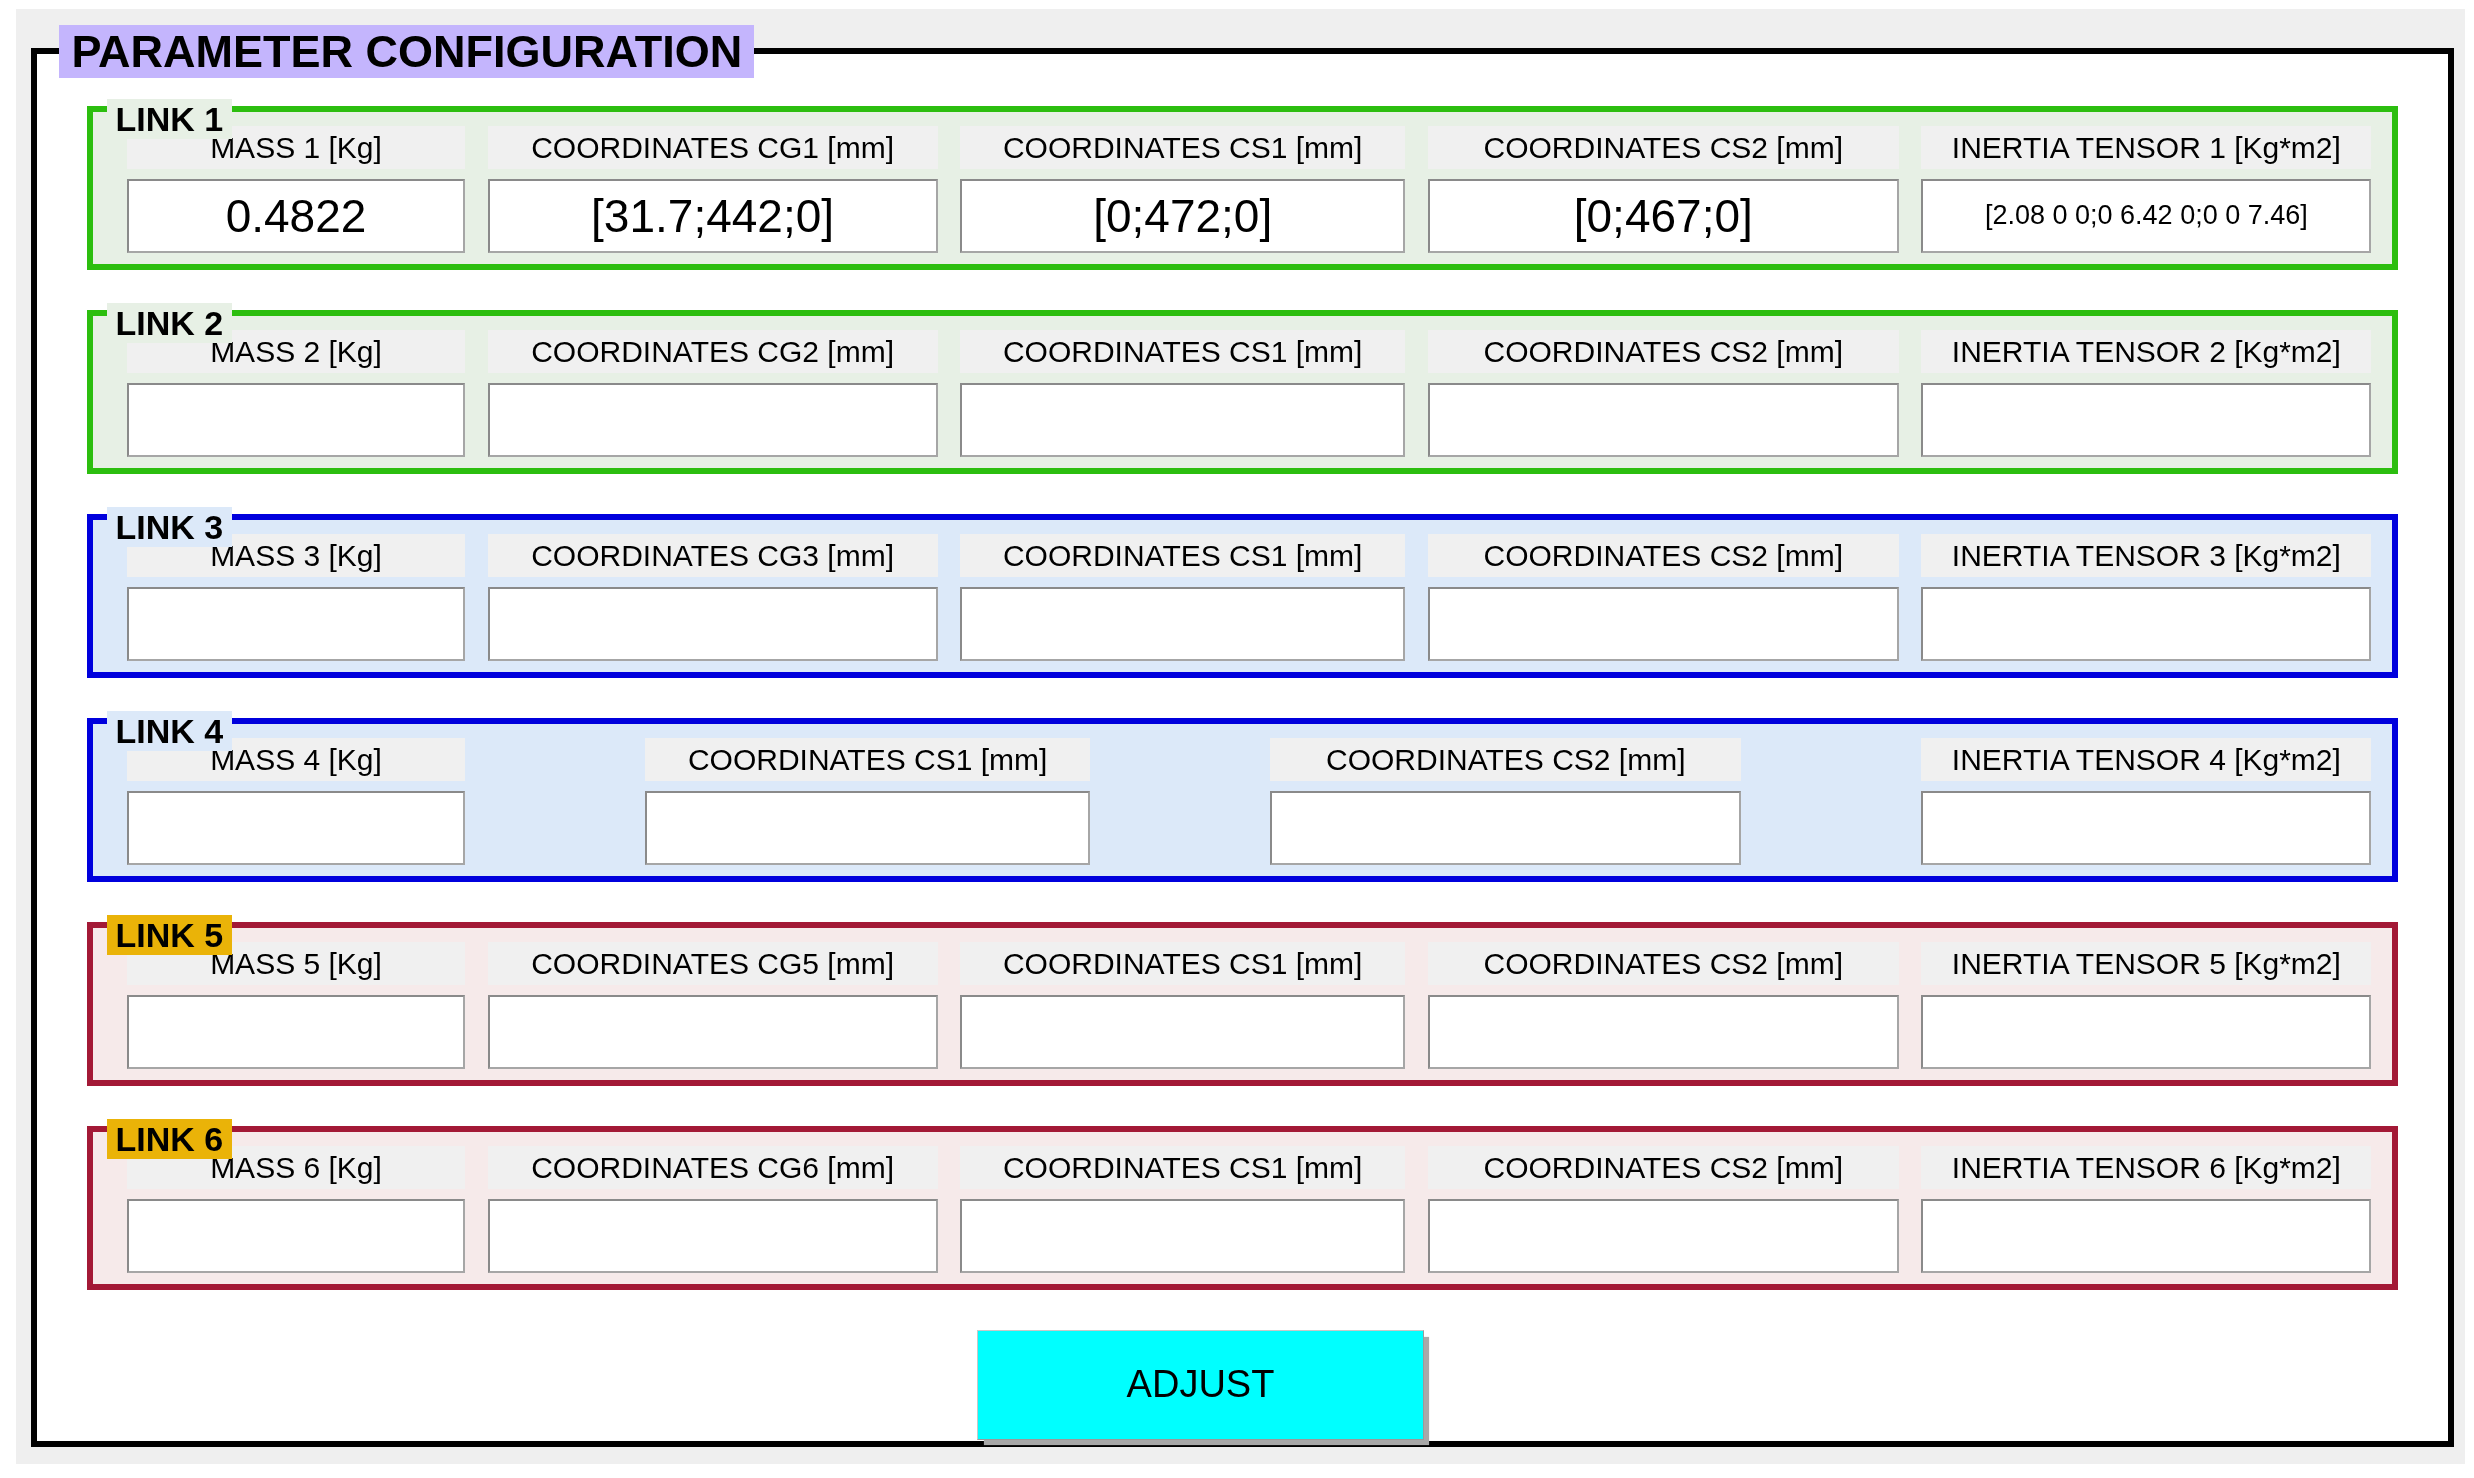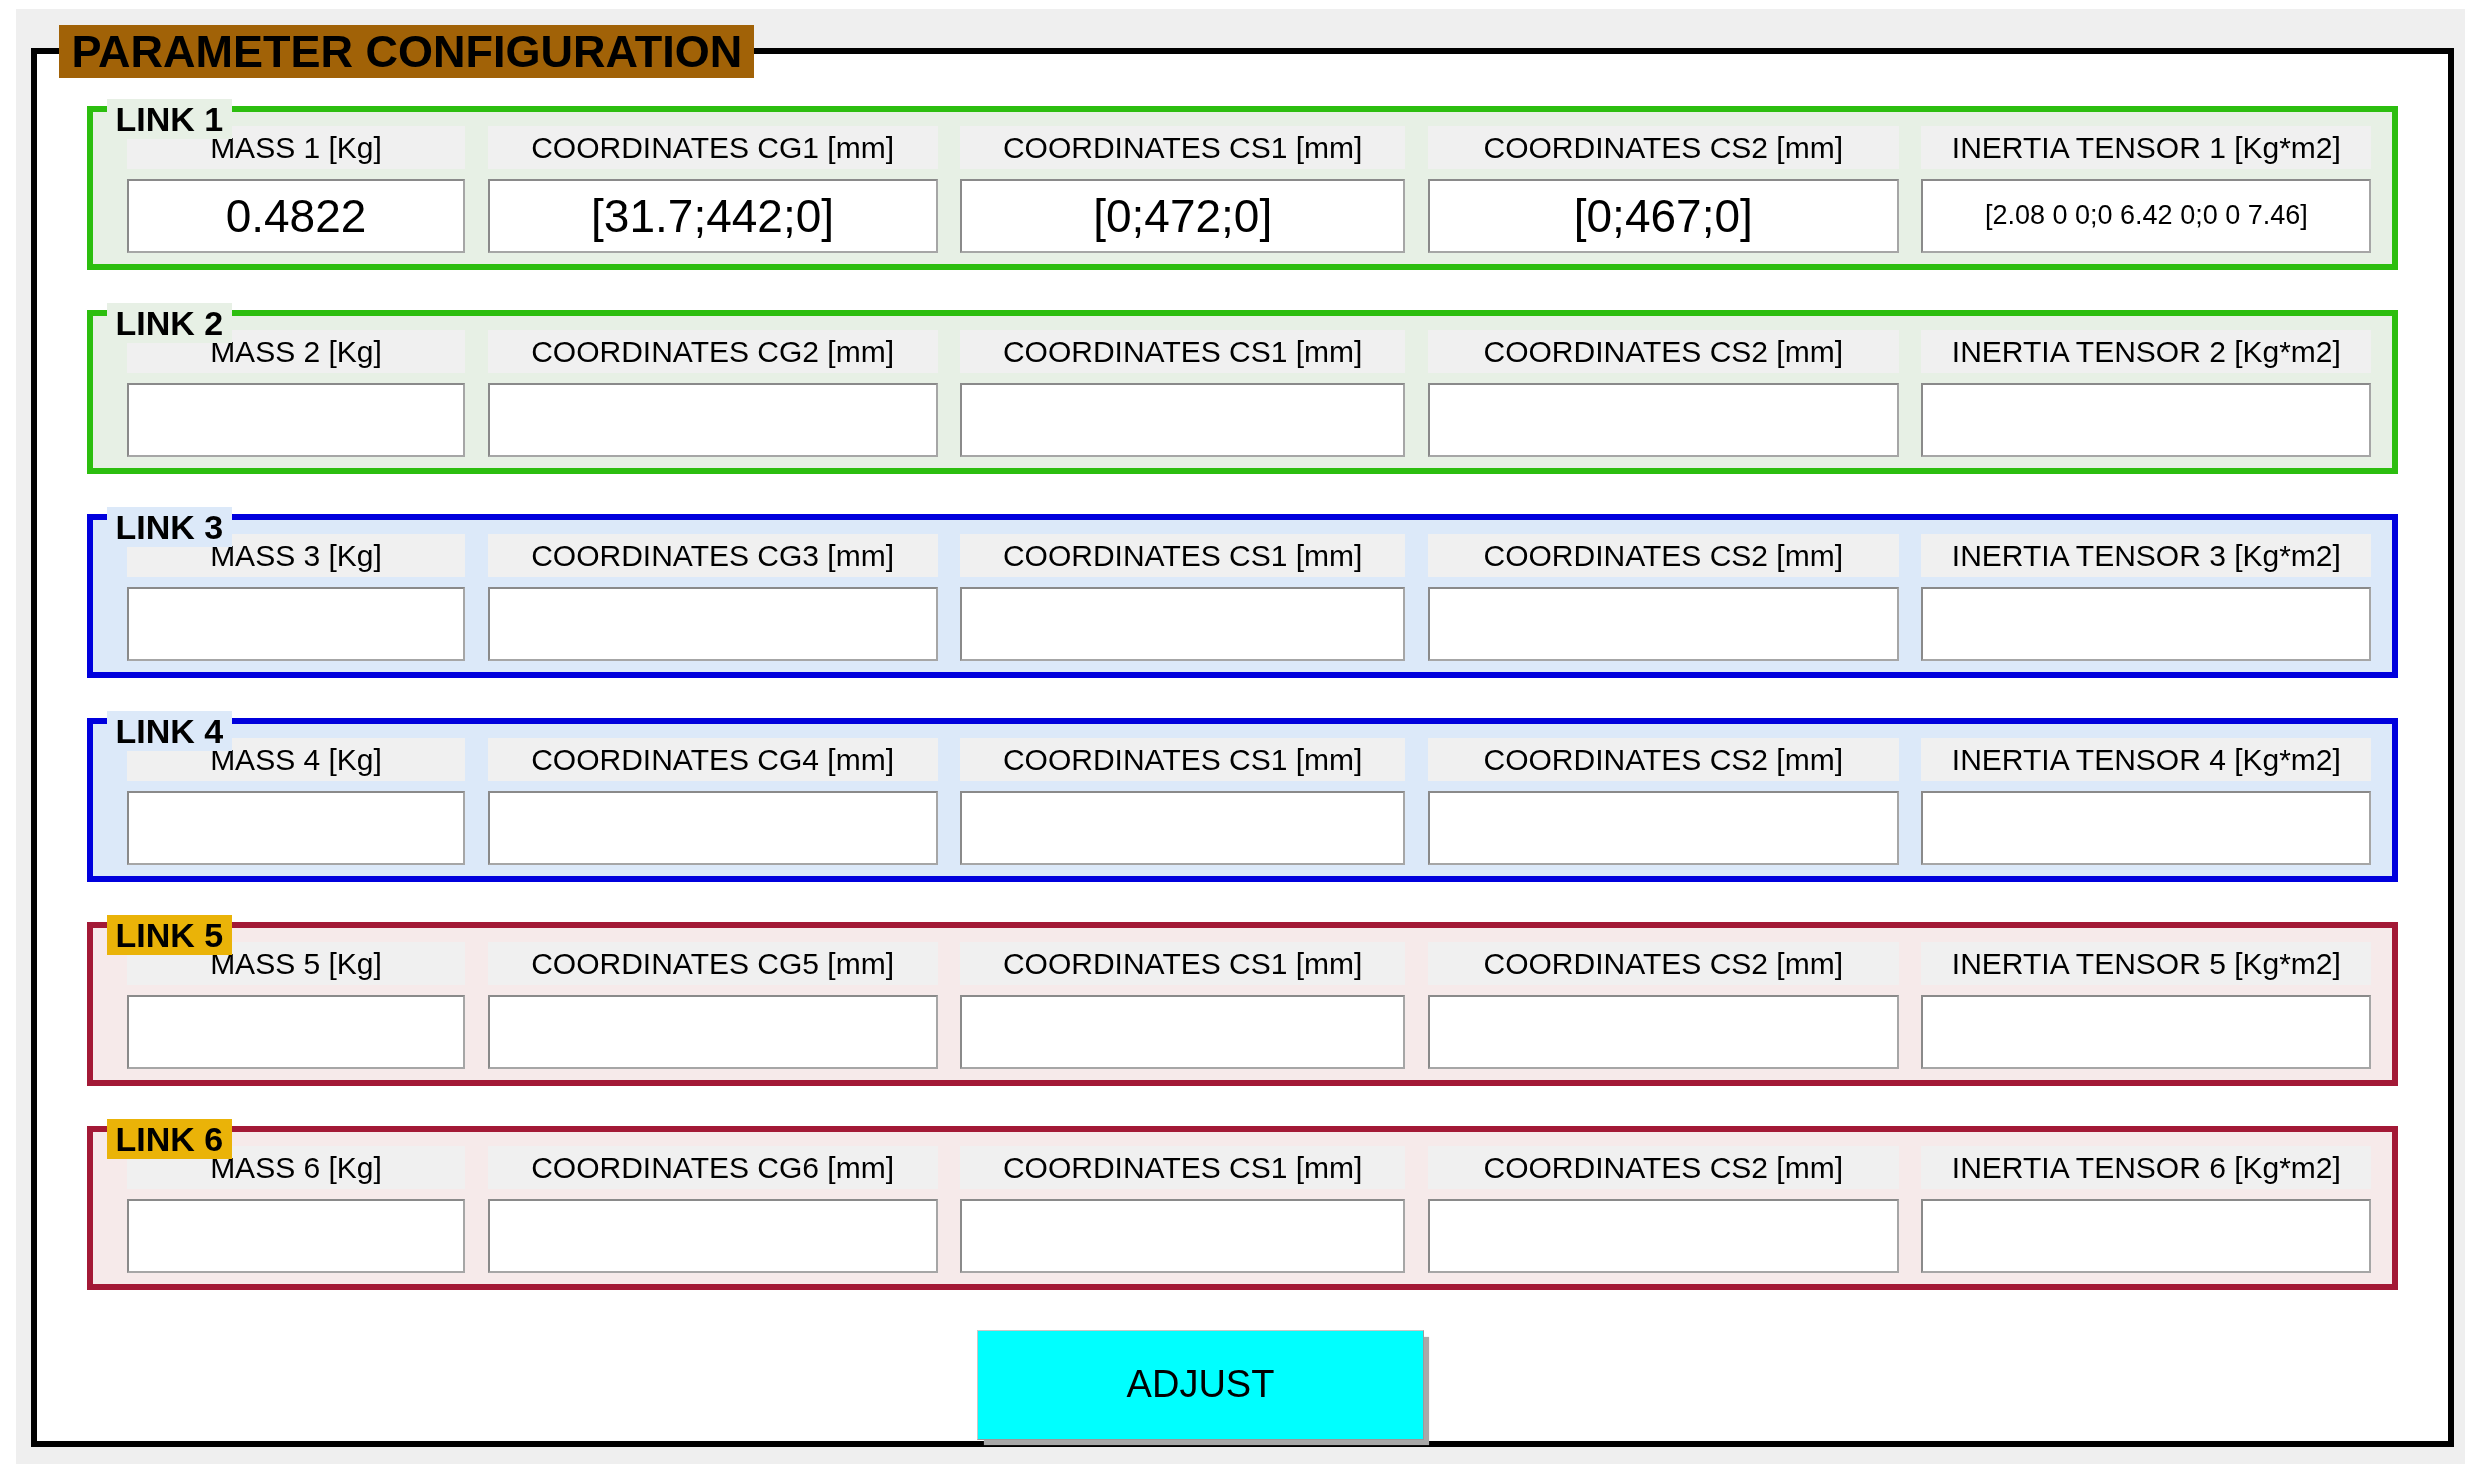--- a/index.html
+++ b/index.html
@@ -17,21 +17,21 @@
   }
   .panel {
     position: absolute;
     left: 15.5px; top: 39px; right: 10.3px; bottom: 17px;
     background: #ffffff;
     border: 6px solid #000000;
   }
   .panel-title {
     position: absolute;
     top: -29px; left: 22.4px;
-    background: #a16207;
+    background: #c4b5fd;
     padding: 0 12px;
     font-size: 45px;
     font-weight: bold;
     color: #000000;
     line-height: 53px;
     white-space: nowrap;
   }
   .links { margin-top: 52px; }
   .group {
     position: relative;
@@ -191,24 +191,20 @@
             </div>
           </div>
         </div>
         <div class="group scheme-blue">
           <span class="caption">LINK 4</span>
           <div class="row">
             <div class="col col-0">
               <div class="flabel">MASS 4 [Kg]</div>
               <input type="text" class="field" style="">
             </div>
-            <div class="col col-1">
-              <div class="flabel">COORDINATES CG4 [mm]</div>
-              <input type="text" class="field" style="">
-            </div>
             <div class="col col-2">
               <div class="flabel">COORDINATES CS1 [mm]</div>
               <input type="text" class="field" style="">
             </div>
             <div class="col col-3">
               <div class="flabel">COORDINATES CS2 [mm]</div>
               <input type="text" class="field" style="">
             </div>
             <div class="col col-4">
               <div class="flabel">INERTIA TENSOR 4 [Kg*m2]</div>

